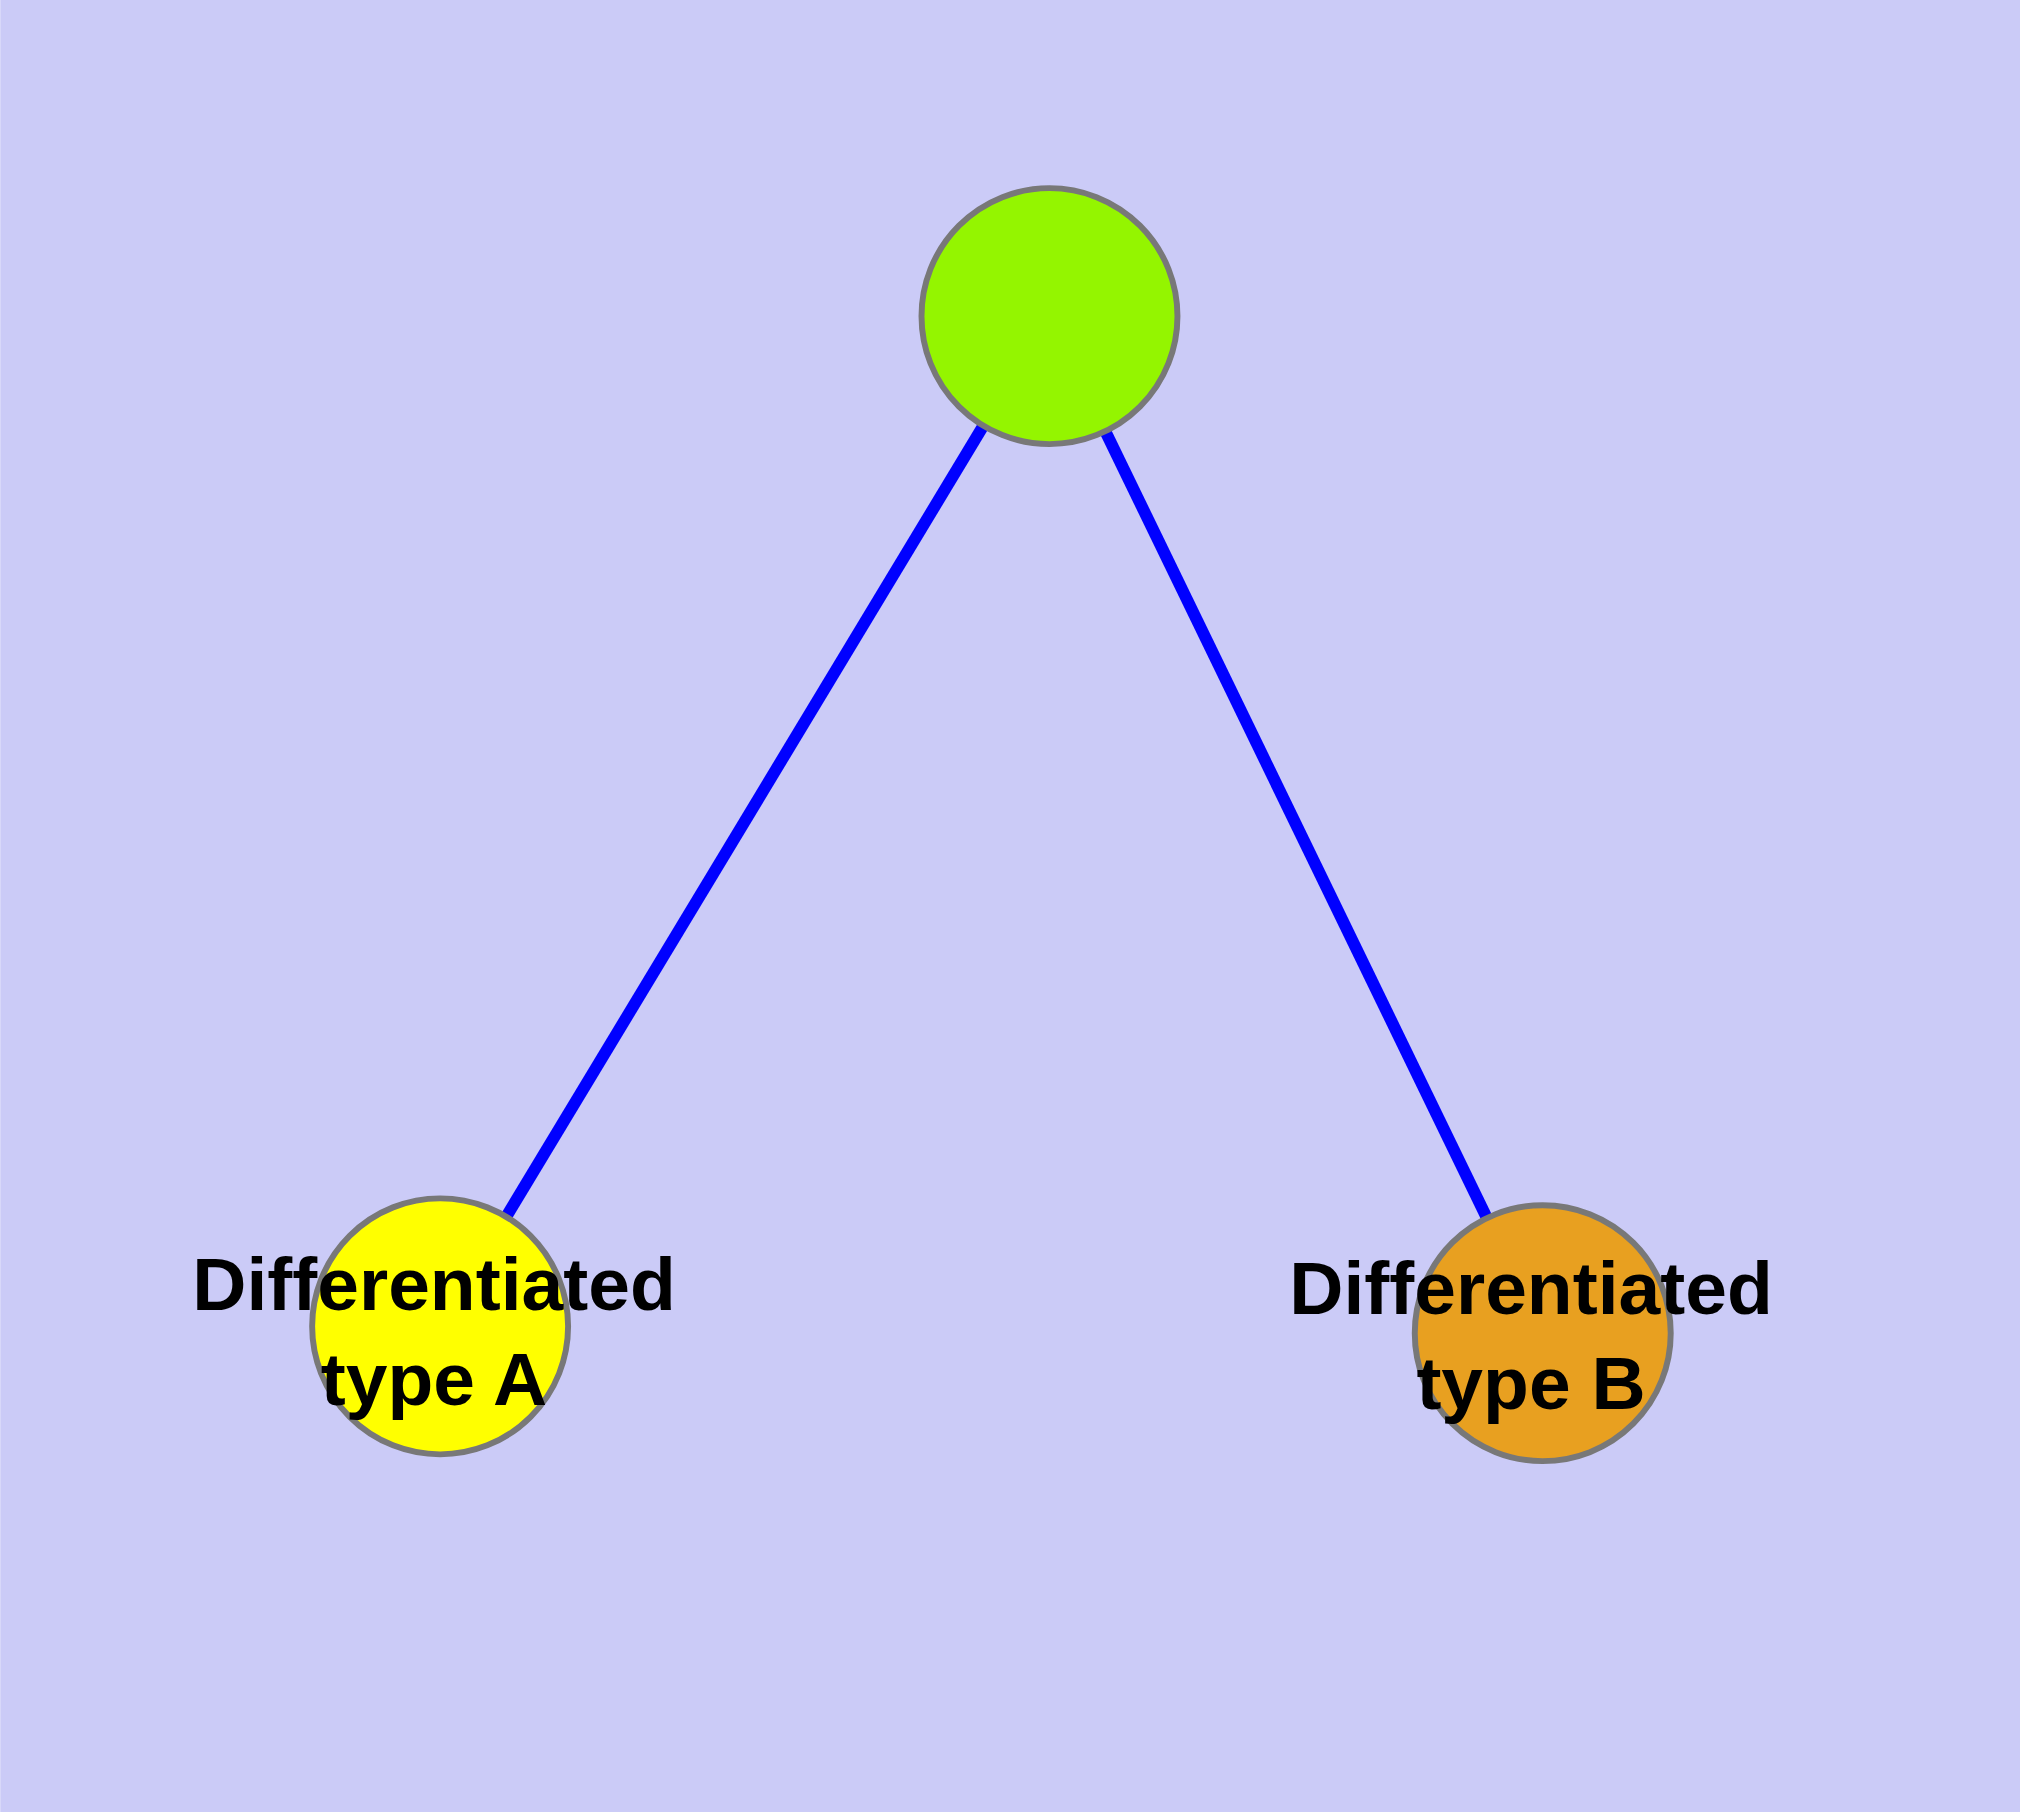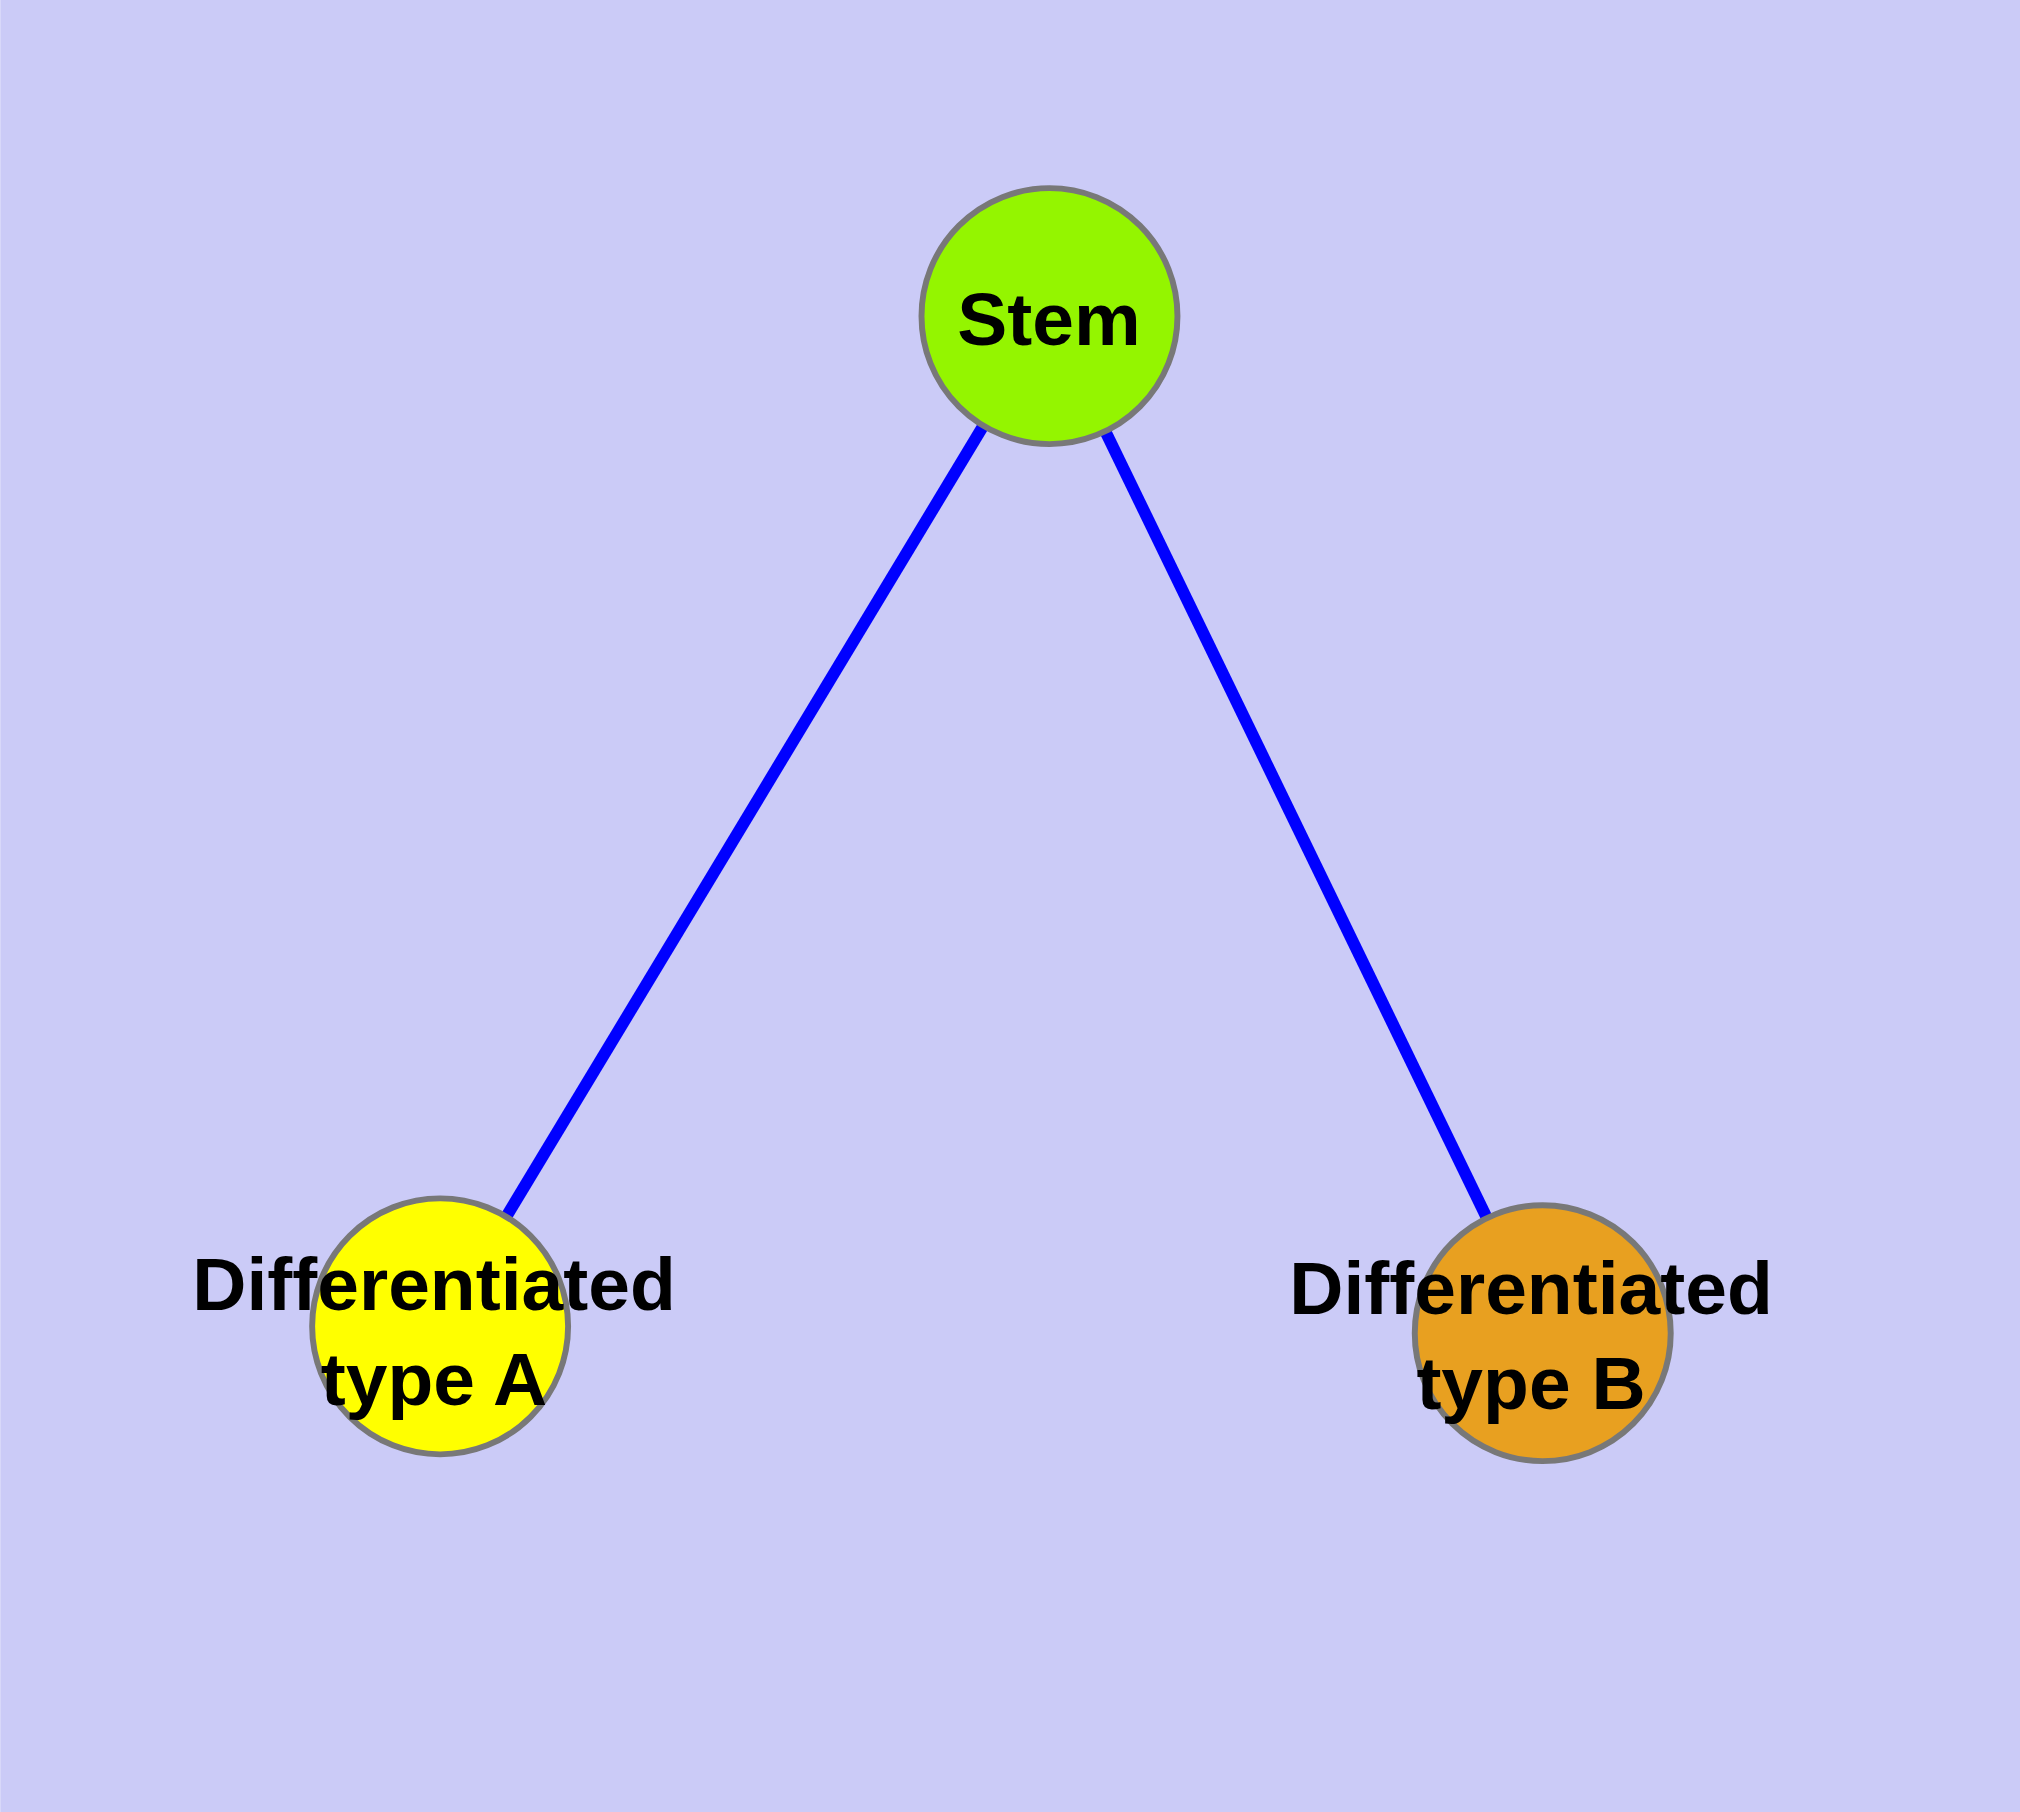--- a/index.html
+++ b/index.html
@@ -50,21 +50,20 @@
 
     <line x1="1238" y1="373" x2="1820" y2="1573" stroke-width="14" stroke="#0000FF"></line>
 
     <circle cx="1238" cy="373" r="151" stroke-width="7" fill="#94F500" stroke="#787878"></circle>
 
     <circle cx="519" cy="1565" r="151" stroke-width="7" fill="#FFFF00" stroke="#787878"></circle>
 
     <circle cx="1820" cy="1573" r="151" stroke-width="7" fill="#E8A020" stroke="#787878"></circle>
   </svg>
 
-  <div class="node-label label-stem">Stem</div>
 
   <div class="node-label label-type-a">Differentiated
 type A</div>
 
   <div class="node-label label-type-b">Differentiated
 type B</div>
 
 </div>
 
 

